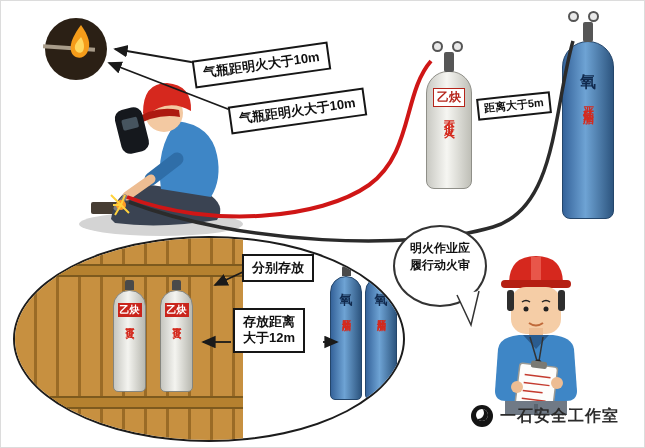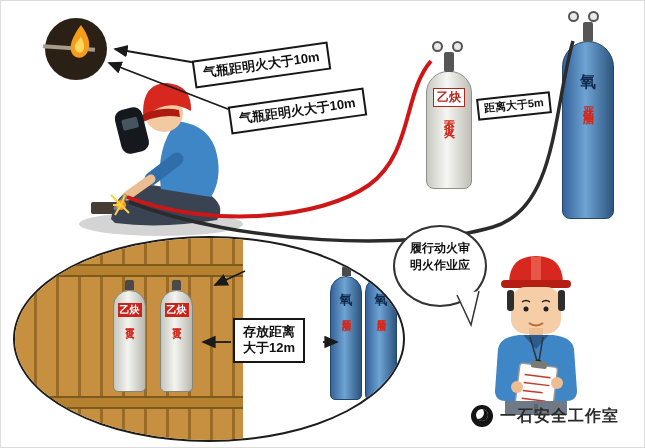--- a/index.html
+++ b/index.html
@@ -166,28 +166,29 @@
       <span class="gauge g1"></span>
       <span class="gauge g2"></span>
       <span class="stem"></span>
     </div>
     <div class="body blue">
       <span class="oxy-name">氧</span>
       <span class="vtext">严禁油脂</span>
     </div>
   </div>
 
-  <div class="lbox center" style="left:232px;top:317px">
+  <div class="lbox" style="left:241px;top:253px">分别存放</div>
+  <div class="lbox center" style="left:232px;top:307px">
     <div>存放距离</div>
     <div>大于12m</div>
   </div>
 
   <div class="bubble">
+    <div>明火作业应</div>
     <div>履行动火审</div>
-    <div>明火作业应</div>
   </div>
   <svg class="abs" style="left:448px;top:284px;z-index:11" width="42" height="46">
     <path d="M8,10 L22,40 L30,6" fill="#ffffff" stroke="#333" stroke-width="1.5"></path>
   </svg>
 
   <svg class="abs" style="left:480px;top:248px;z-index:8" width="130" height="176" viewBox="0 0 130 176">
     <g>
       <path d="M28,33 Q29,7 55,7 Q81,7 82,33 Z" fill="#d6281e"></path>
       <rect x="20" y="31" width="70" height="8" rx="4" fill="#b51f13"></rect>
       <rect x="50" y="8" width="10" height="23" fill="#e8564a"></rect>

